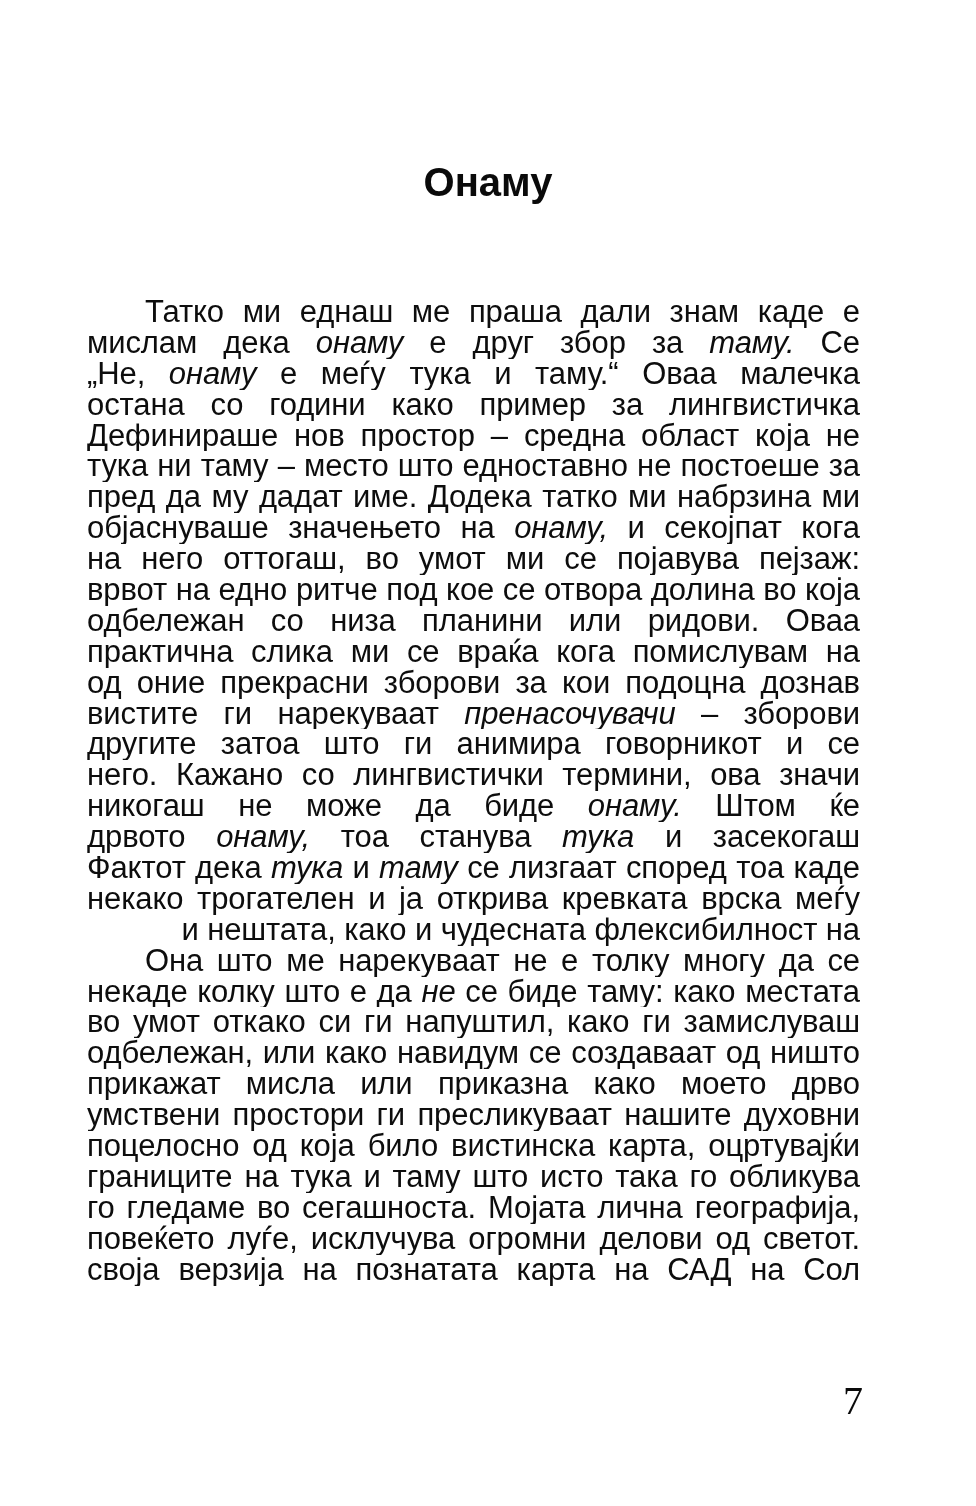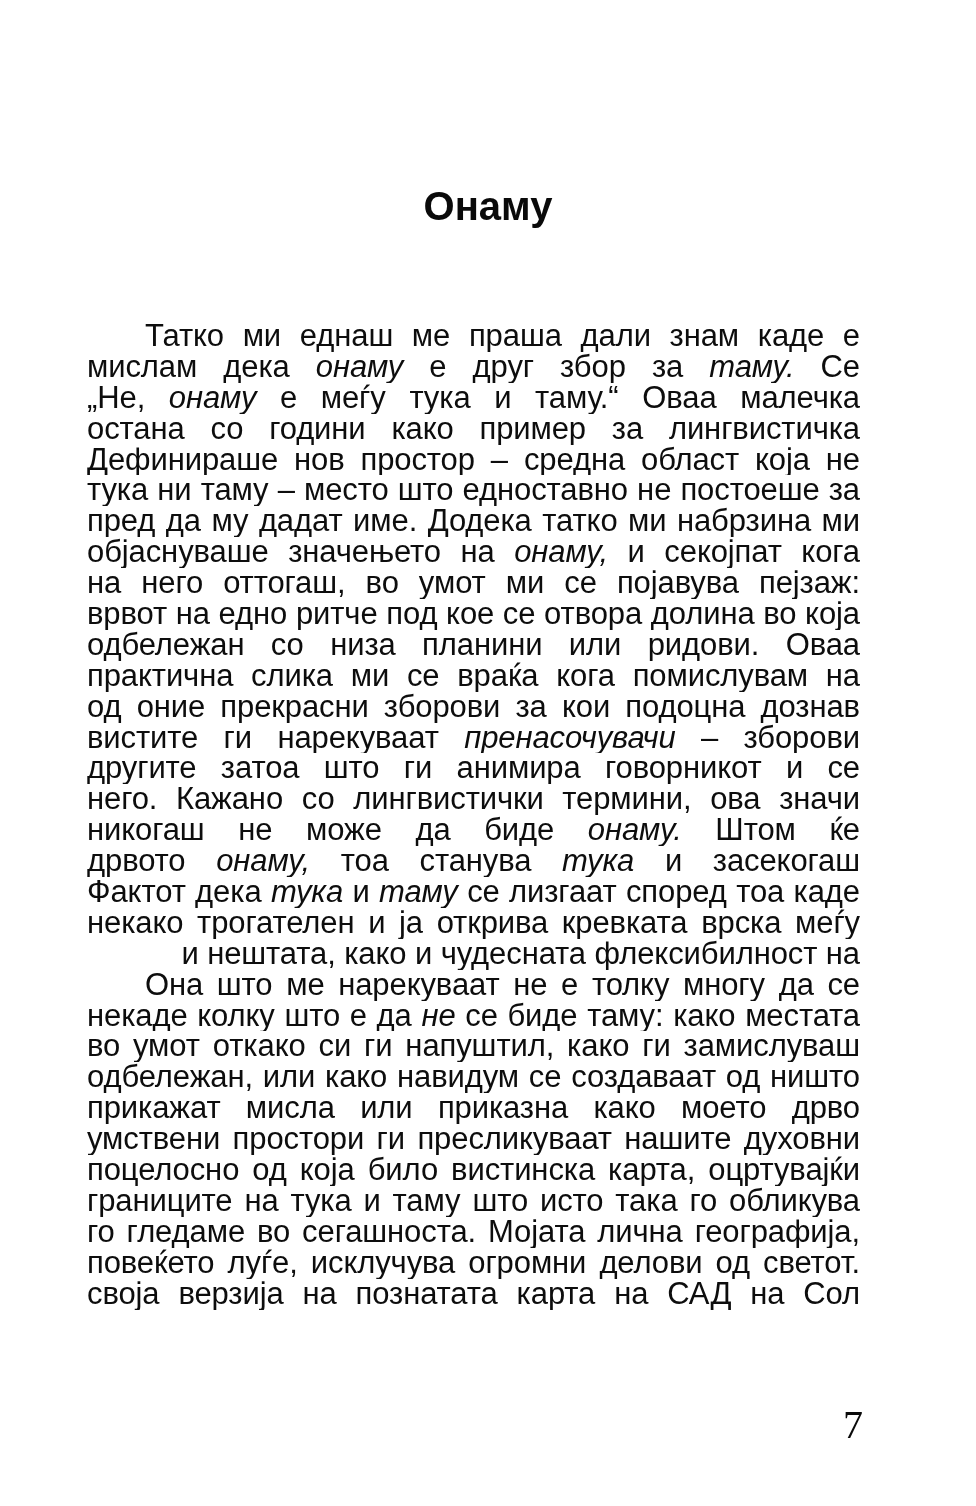--- a/index.html
+++ b/index.html
@@ -12,21 +12,20 @@
     height: 1506px;
     position: relative;
     font-family: "Liberation Sans", sans-serif;
     color: #0d0d0d;
     overflow: hidden;
   }
   .page {
     position: absolute;
     inset: 0;
     background: #ffffff;
-    margin-top: 24px;
   }
   .title {
     position: absolute;
     top: 160px;
     left: 0;
     width: 976px;
     margin: 0;
     text-align: center;
     font-size: 40px;
     line-height: 44px;

